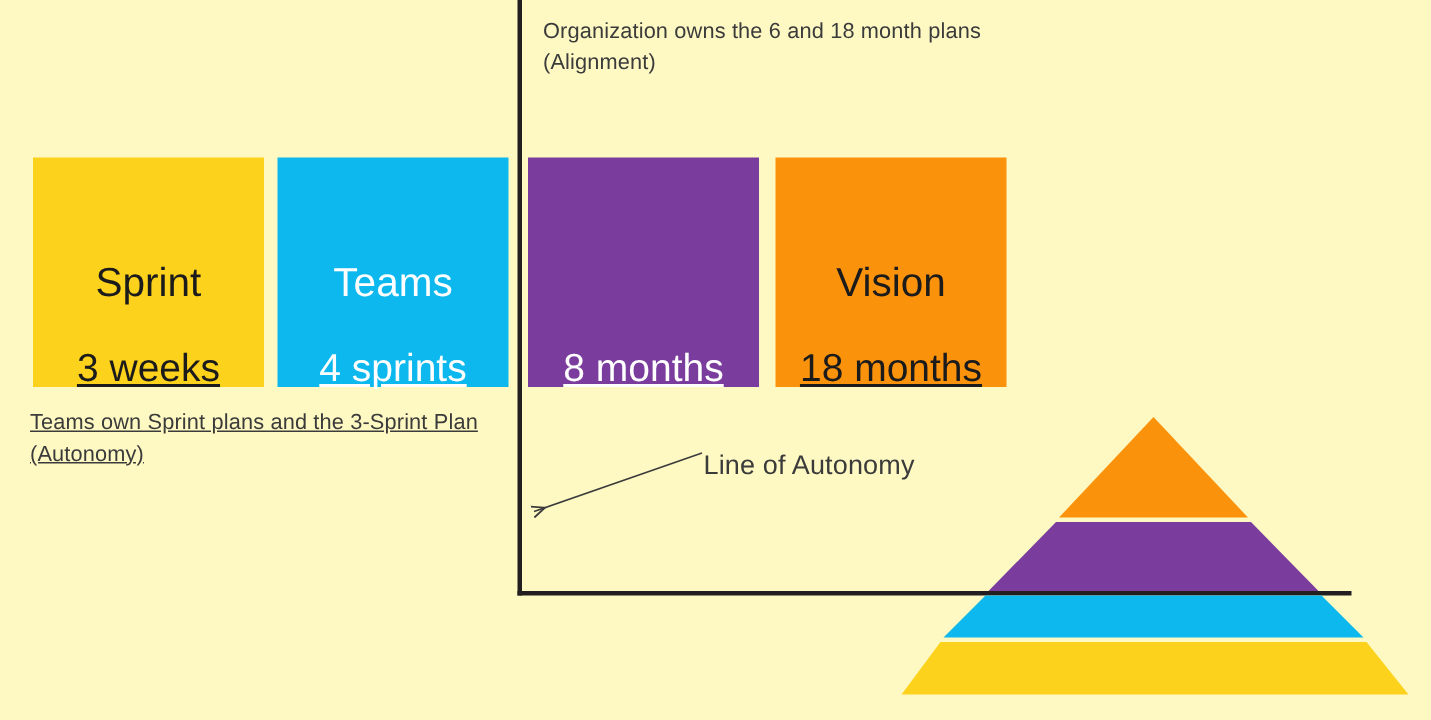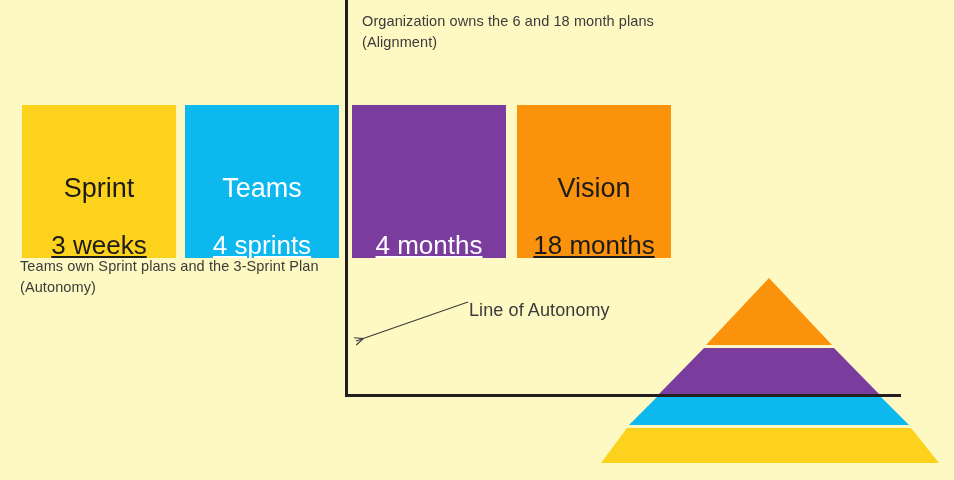--- a/index.html
+++ b/index.html
@@ -40,21 +40,21 @@
   
   .note {
     position: absolute;
     font-size: 14.5px;
     line-height: 1.42;
     color: #3b3b3b;
     white-space: pre-line;
     letter-spacing: 0.1px;
   }
   #note-org  { left: 362px; top: 11px;  width: 330px; }
-  #note-team { left: 20px;  top: 256px; width: 330px; }
+  #note-team { left: 20px;  top: 272px; width: 330px; text-decoration: underline; }
 
   
   .card {
     position: absolute;
     top: 105px;
     width: 154px;
     height: 153px;
     display: flex;
     flex-direction: column;
     align-items: center;
@@ -131,21 +131,21 @@
     <span class="card-title">Sprint</span>
     <span class="card-sub">3 weeks</span>
   </div>
 
   <div class="card" id="card-plan">
     <span class="card-title">Teams</span>
     <span class="card-sub">4 sprints</span>
   </div>
 
   <div class="card" id="card-season">
-    <span class="card-sub">4 months</span>
+    <span class="card-sub">8 months</span>
   </div>
 
   <div class="card" id="card-vision">
     <span class="card-title">Vision</span>
     <span class="card-sub">18 months</span>
   </div>
 
   <div class="note" id="note-team">Teams own Sprint plans and the 3-Sprint Plan
 (Autonomy)</div>
 

